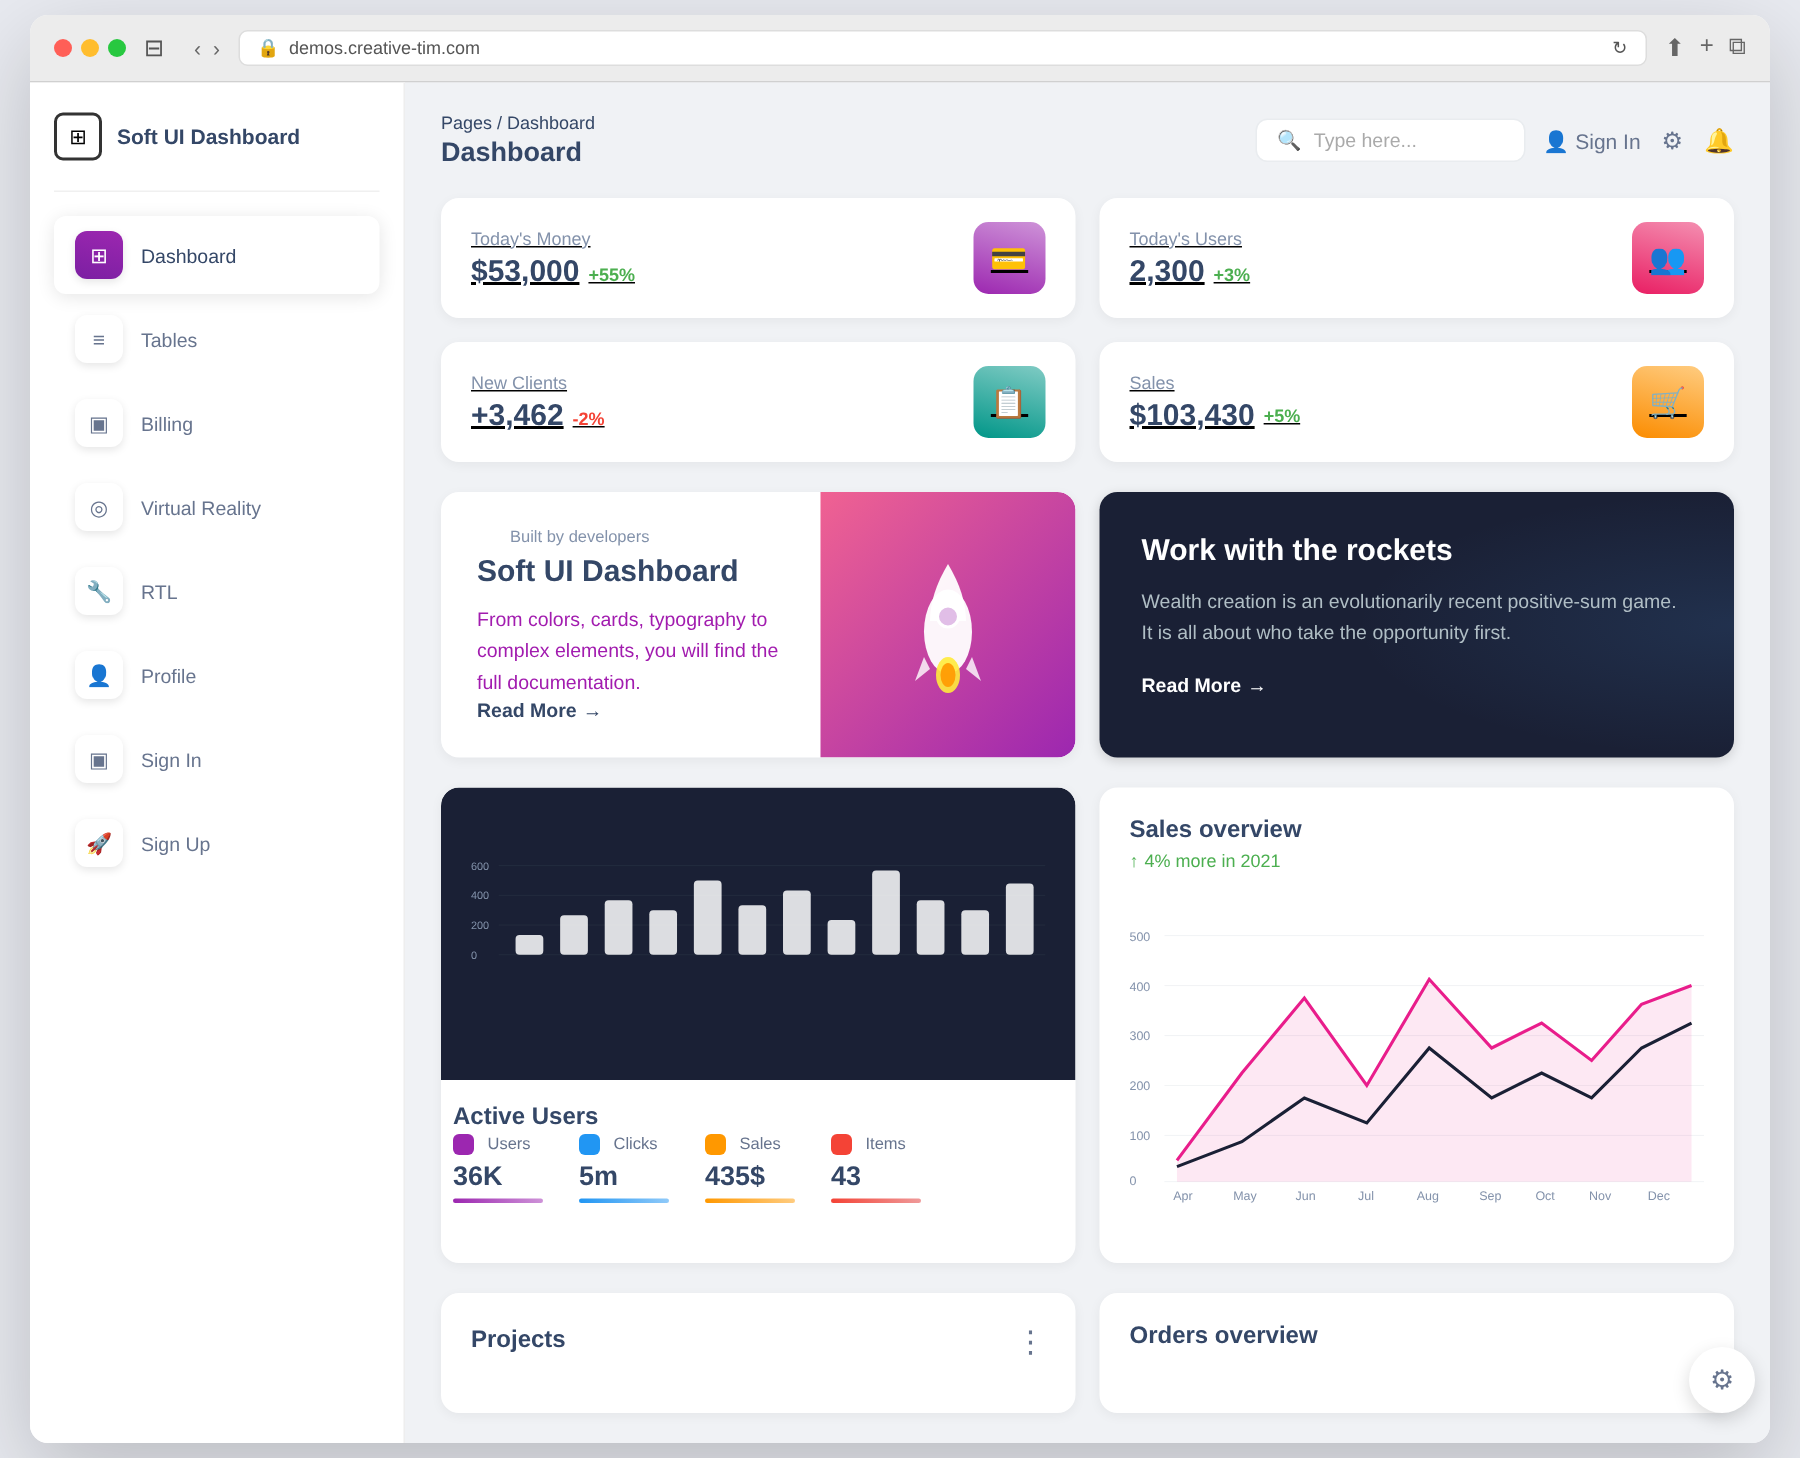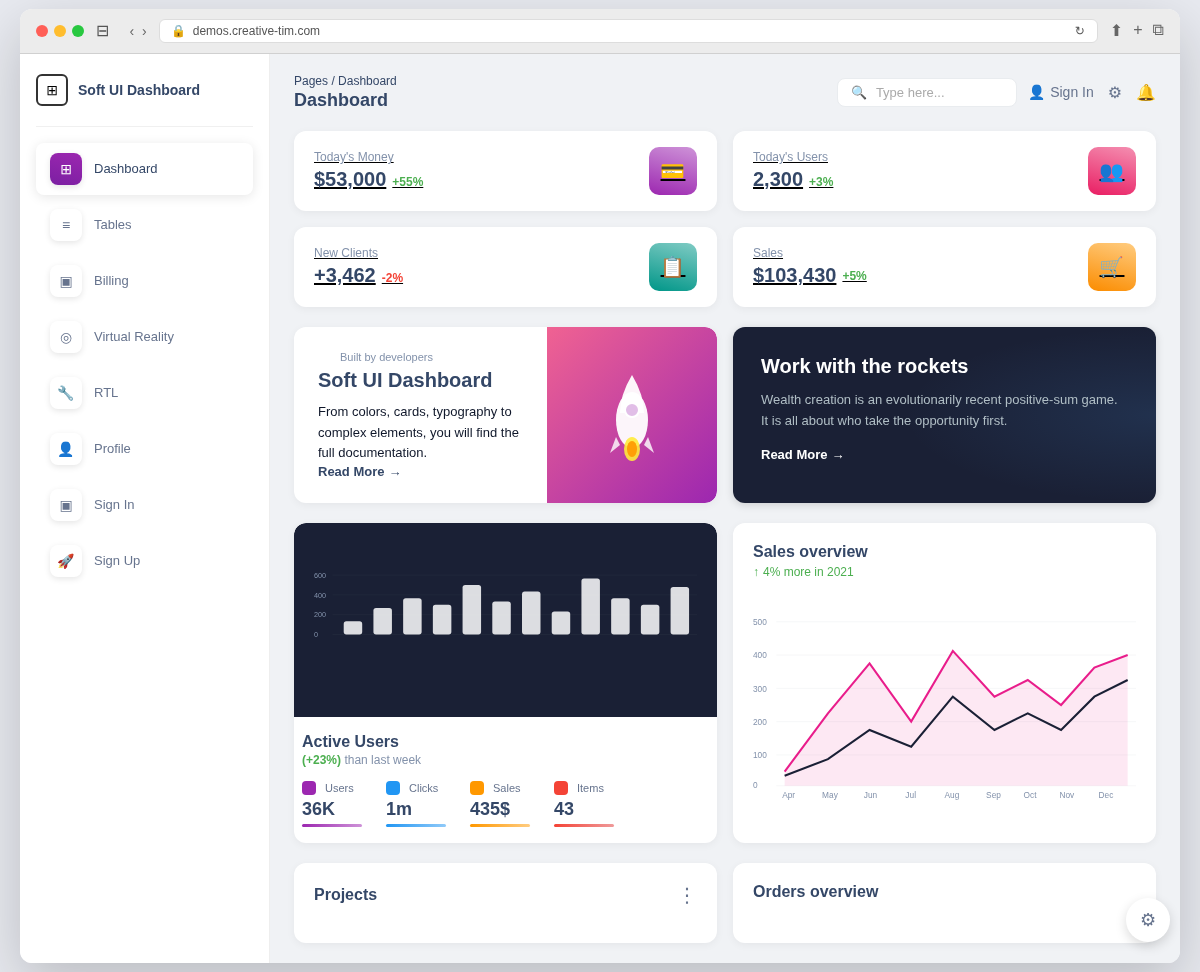--- a/index.html
+++ b/index.html
@@ -137,21 +137,21 @@
     
     .middle-row { display: grid; grid-template-columns: 1fr 1fr; gap: 16px; margin-bottom: 20px; }
 
     .promo-card {
       background: white; border-radius: 12px; padding: 24px;
       box-shadow: 0 2px 8px rgba(0,0,0,0.05);
       position: relative; overflow: hidden;
     }
     .promo-label { font-size: 11px; color: #8392ab; margin-bottom: 6px; margin-left: 22px; }
     .promo-title { font-size: 20px; font-weight: 700; color: #344767; margin-bottom: 10px; }
-    .promo-desc { font-size: 13px; color: #0f172a; line-height: 1.6; margin-bottom: 0; }
+    .promo-desc { font-size: 13px; color: #a21caf; line-height: 1.6; margin-bottom: 0; }
     .read-more { font-size: 13px; color: #344767; font-weight: 600; cursor: pointer; display: flex; align-items: center; gap: 4px; }
     .rocket-image {
       position: absolute; right: 0; top: 0; bottom: 0; width: 170px;
       background: linear-gradient(135deg, #f06292, #9c27b0);
       display: flex; align-items: center; justify-content: center;
       border-radius: 0 12px 12px 0;
     }
 
     .dark-card {
       background: #1a2035;
@@ -435,38 +435,35 @@
               <rect x="315" y="35" width="28" height="65" rx="4" fill="white" opacity="0.85"></rect>
               <rect x="360" y="65" width="28" height="35" rx="4" fill="white" opacity="0.85"></rect>
               <rect x="405" y="15" width="28" height="85" rx="4" fill="white" opacity="0.85"></rect>
               <rect x="450" y="45" width="28" height="55" rx="4" fill="white" opacity="0.85"></rect>
               <rect x="495" y="55" width="28" height="45" rx="4" fill="white" opacity="0.85"></rect>
               <rect x="540" y="28" width="28" height="72" rx="4" fill="white" opacity="0.85"></rect>
             </svg>
           </div>
           <div class="active-users-section">
             <div class="active-users-title">Active Users</div>
-            <div class="active-users-sub">
-              <strong>(+23%)</strong>&nbsp;<span>than last week</span>
-            </div>
             <div class="stats-row">
               <div class="stat-mini">
                 <div class="stat-mini-label">
                   <span class="stat-mini-icon purple"></span>
                   <span>Users</span>
                 </div>
                 <div class="stat-mini-value">36K</div>
                 <div class="stat-mini-bar purple"></div>
               </div>
               <div class="stat-mini">
                 <div class="stat-mini-label">
                   <span class="stat-mini-icon blue"></span>
                   <span>Clicks</span>
                 </div>
-                <div class="stat-mini-value">1m</div>
+                <div class="stat-mini-value">5m</div>
                 <div class="stat-mini-bar blue"></div>
               </div>
               <div class="stat-mini">
                 <div class="stat-mini-label">
                   <span class="stat-mini-icon orange"></span>
                   <span>Sales</span>
                 </div>
                 <div class="stat-mini-value">435$</div>
                 <div class="stat-mini-bar orange"></div>
               </div>

